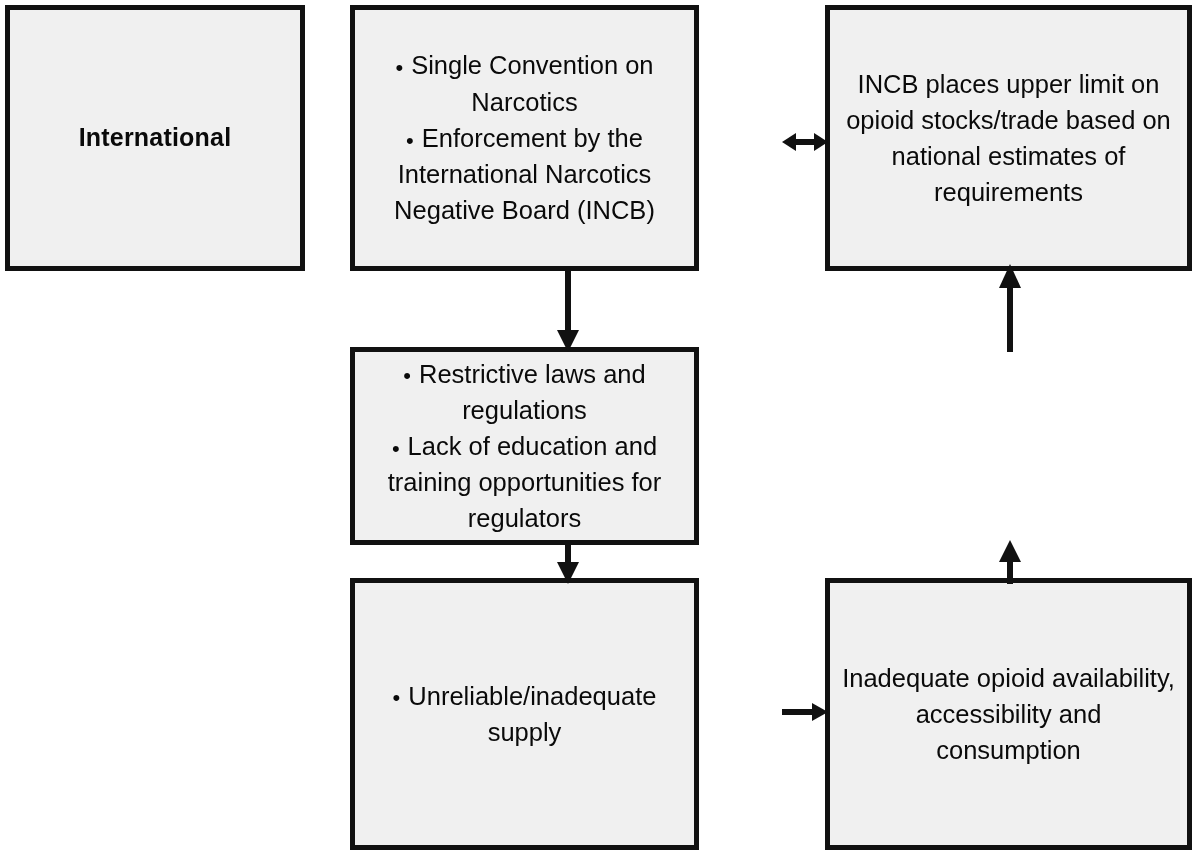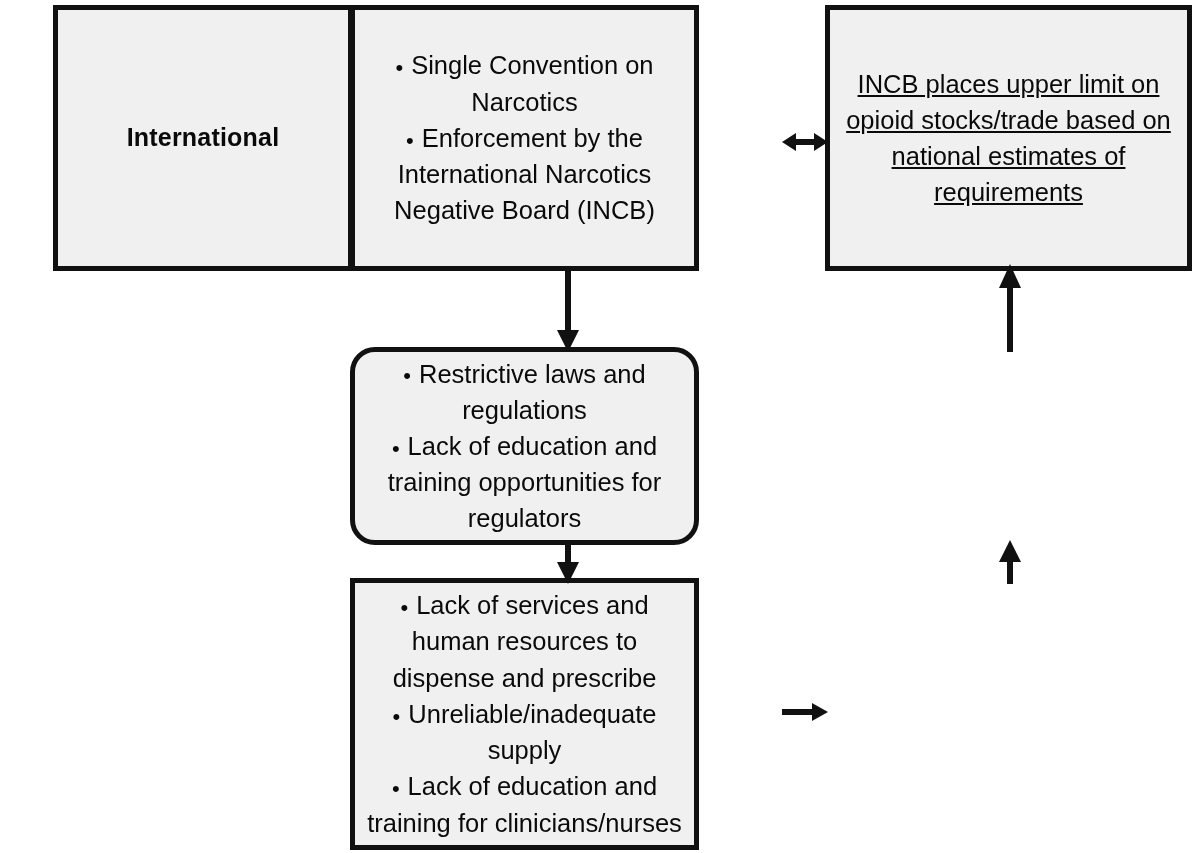--- a/index.html
+++ b/index.html
@@ -53,26 +53,26 @@
     text-align: center;
     margin: 0;
     padding: 0;
   }
   .bullet-list li .bullet {
     font-size: 22px;
     vertical-align: middle;
     padding-right: 8px;
   }
   
-  .col-left   { left: 5px;   width: 300px; margin-left: 48px; }
+  .col-left   { left: 5px;   width: 300px; }
   .col-mid    { left: 350px; width: 349px; }
-  .col-right  { left: 825px; width: 367px; text-decoration: underline; }
+  .col-right  { left: 825px; width: 367px; }
   
   .row-1 { top: 5px;   height: 266px; }
-  .row-2 { top: 347px; height: 198px; border-radius: 25px; }
+  .row-2 { top: 347px; height: 198px; }
   .row-3 { top: 578px; height: 272px; }
 
   
   .arrow {
     position: absolute;
   }
   .arrow svg { display: block; }
 </style>
 </head>
 <body>
@@ -99,26 +99,27 @@
     <ul class="bullet-list">
       <li><span class="bullet">•</span><span>Restrictive laws and regulations</span></li>
       <li><span class="bullet">•</span><span>Lack of education and training opportunities for regulators</span></li>
     </ul>
   </div>
 
 
 
   <div class="box col-mid row-3">
     <ul class="bullet-list">
-      <li><span class="bullet">•</span><span>Lack of services and human resources to dispense and prescribe</span></li>
       <li><span class="bullet">•</span><span>Unreliable/inadequate supply</span></li>
-      <li><span class="bullet">•</span><span>Lack of education and training for clinicians/nurses</span></li>
     </ul>
   </div>
 
+  <div class="box col-right row-3">
+    <span class="body-text">Inadequate opioid availability, accessibility and consumption</span>
+  </div>
 
   <div class="arrow" style="left:782px; top:126px;">
     <svg width="46" height="32" viewBox="0 0 46 32" aria-hidden="true">
       <line x1="10" y1="16" x2="36" y2="16" stroke="#111111" stroke-width="6"></line>
       <polygon points="0,16 14,7 14,25" fill="#111111"></polygon>
       <polygon points="46,16 32,7 32,25" fill="#111111"></polygon>
     </svg>
   </div>
 
   <div class="arrow" style="left:552px; top:266px;">

